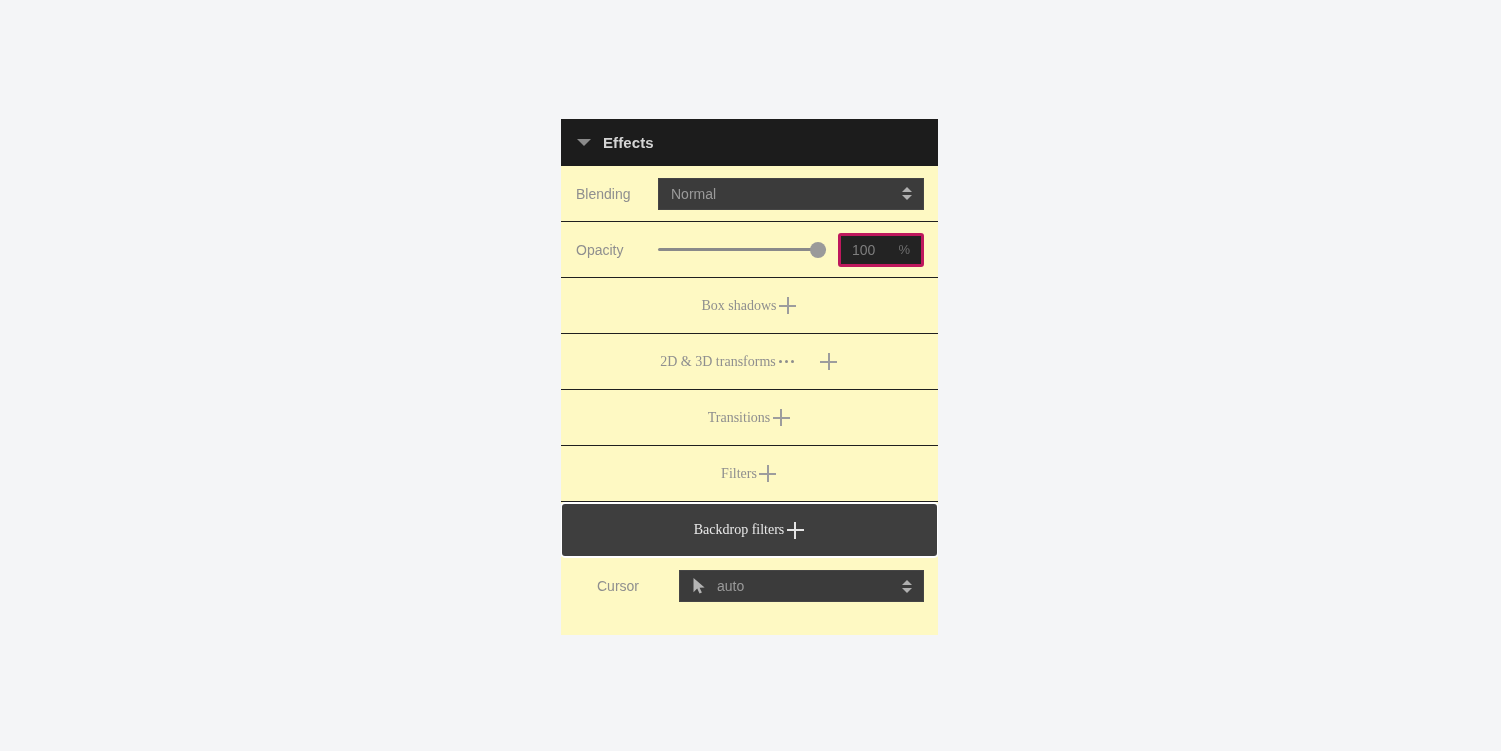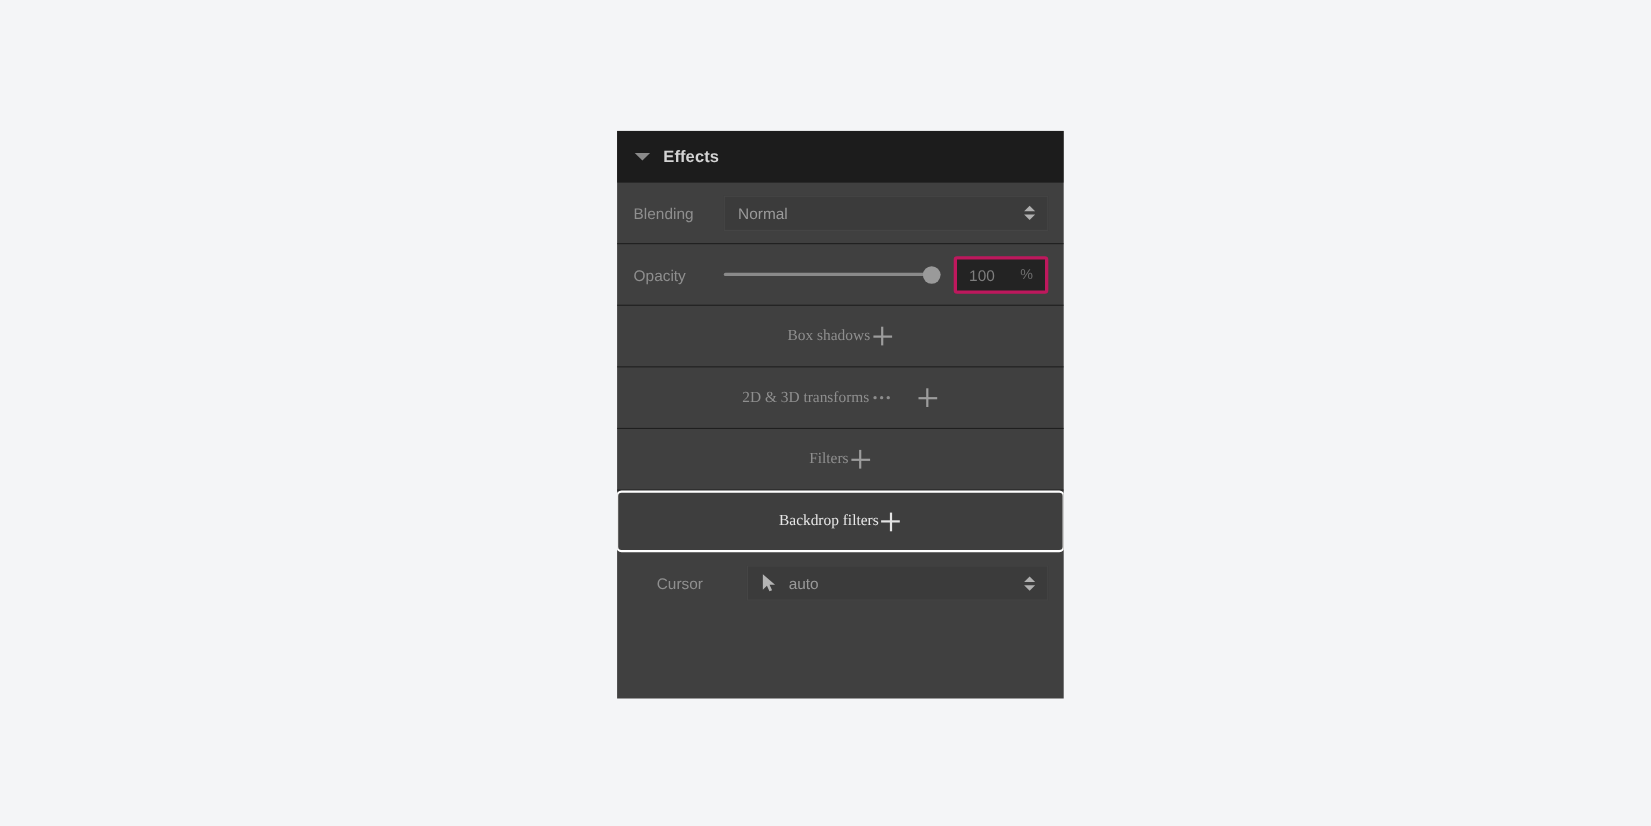--- a/index.html
+++ b/index.html
@@ -14,23 +14,23 @@
     background: #f4f5f7;
     font-family: "Liberation Sans", sans-serif;
     -webkit-font-smoothing: antialiased;
   }
 
   
   #effects-panel {
     position: absolute;
     left: 561px;
     top: 119px;
-    width: 406px;
+    width: 377px;
     height: 516px;
-    background: #404040;
+    background: #fef9c3;
     overflow: hidden;
   }
 
   
   .panel-header {
     height: 47px;
     background: #1c1c1c;
     display: flex;
     align-items: center;
     padding-left: 16px;
@@ -273,20 +273,28 @@
             <span></span>
             <span></span>
         </span>
       </span>
       <span class="icon-btn">
         <span class="plus-icon"></span>
       </span>
     </span>
   </div>
 
+  <div class="row action">
+    <span class="row-label">Transitions</span>
+    <span class="row-actions">
+      <span class="icon-btn">
+        <span class="plus-icon"></span>
+      </span>
+    </span>
+  </div>
 
   <div class="row action">
     <span class="row-label">Filters</span>
     <span class="row-actions">
       <span class="icon-btn">
         <span class="plus-icon"></span>
       </span>
     </span>
   </div>
 

